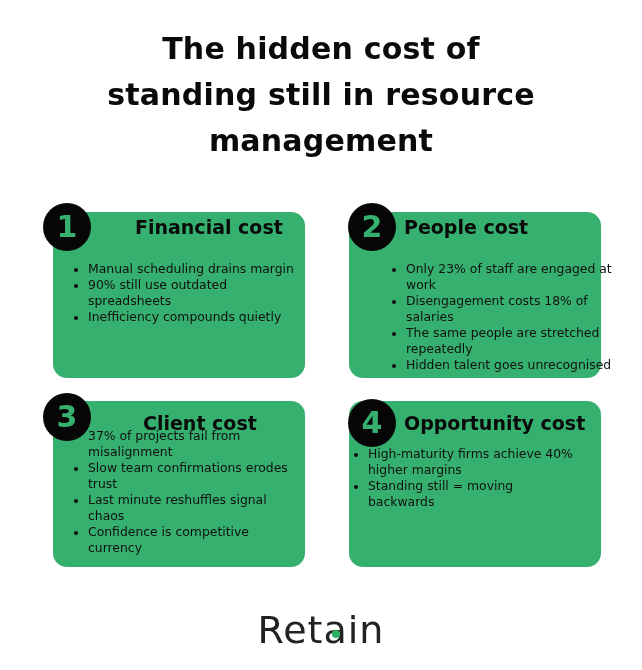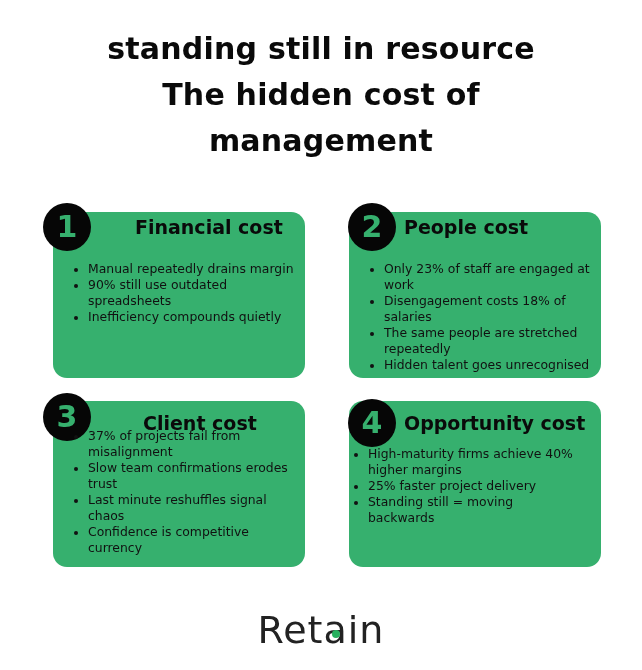--- a/index.html
+++ b/index.html
@@ -43,51 +43,51 @@
     .bullets {
       position: absolute; list-style: none; font-size: 12.4px;
       line-height: 16px; color: #111; z-index: 3;
     }
     .bullets li { position: relative; padding-left: 14px; }
     .bullets li::before {
       content: ""; position: absolute; left: 0; top: 7px;
       width: 4px; height: 4px; border-radius: 50%; background: #111;
     }
     .b-1 { left: 74px; top: 261px; width: 222px; }
-    .b-2 { left: 370px; top: 261px; width: 222px; }
+    .b-2 { left: 392px; top: 261px; width: 222px; }
     .b-3 { left: 74px; top: 428px; width: 228px; }
     .b-4 { left: 354px; top: 446px; width: 228px; }
     .logo {
       position: absolute; left: 0; top: 608px; width: 642px;
       text-align: center; font-size: 38px; font-weight: normal;
       color: #222222; letter-spacing: 1px;
     }
     .logo .a-wrap { position: relative; display: inline-block; }
     .logo .dot {
       position: absolute; width: 8px; height: 8px; border-radius: 50%;
       background: #27b05e; left: 50%; top: 60%;
       transform: translate(-50%, -50%);
     }
   </style>
 </head>
 <body>
 
 <div class="page">
 
   <h1 class="title">
+    <span>The hidden cost of</span>
     <span>standing still in resource</span>
-    <span>The hidden cost of</span>
     <span>management</span>
   </h1>
 
   <div class="card card-1"></div>
   <div class="badge badge-1">1</div>
   <div class="card-heading h-1">Financial cost</div>
   <ul class="bullets b-1">
-    <li>Manual repeatedly drains margin</li>
+    <li>Manual scheduling drains margin</li>
     <li>90% still use outdated spreadsheets</li>
     <li>Inefficiency compounds quietly</li>
   </ul>
 
   <div class="card card-2"></div>
   <div class="badge badge-2">2</div>
   <div class="card-heading h-2">People cost</div>
   <ul class="bullets b-2">
     <li>Only 23% of staff are engaged at work</li>
     <li>Disengagement costs 18% of salaries</li>
@@ -103,19 +103,18 @@
     <li>Slow team confirmations erodes trust</li>
     <li>Last minute reshuffles signal chaos</li>
     <li>Confidence is competitive currency</li>
   </ul>
 
   <div class="card card-4"></div>
   <div class="badge badge-4">4</div>
   <div class="card-heading h-4">Opportunity cost</div>
   <ul class="bullets b-4">
     <li>High-maturity firms achieve 40% higher margins</li>
-    <li>25% faster project delivery</li>
     <li>Standing still = moving backwards</li>
   </ul>
 
   <div class="logo"><span>Ret</span><span class="a-wrap"><span>a</span><span class="dot"></span></span><span>in</span></div>
 
 </div>
 
 </body></html>

